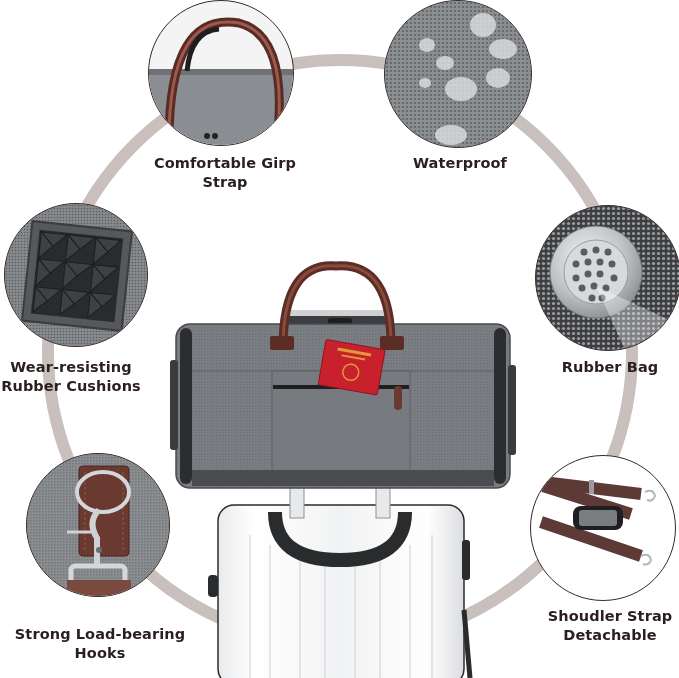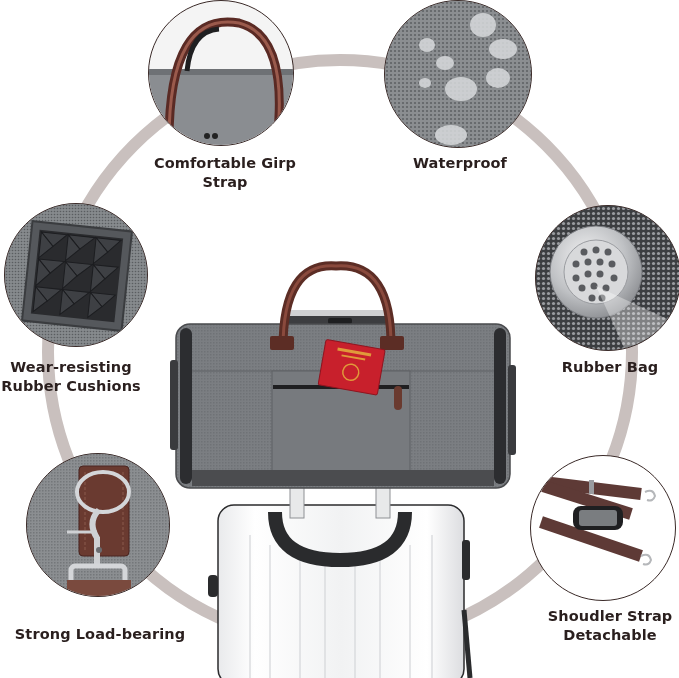--- a/index.html
+++ b/index.html
@@ -223,20 +223,21 @@
       <ellipse cx="76" cy="38" rx="26" ry="20" fill="none" stroke="#d4d6d9" stroke-width="4"></ellipse>
       <path d="M72 56 Q60 68 70 84 L70 112" fill="none" stroke="#cfd1d4" stroke-width="6"></path>
       <path d="M40 78 L70 78" stroke="#cfd1d4" stroke-width="3"></path>
       <circle cx="72" cy="96" r="3" fill="#6a6c70"></circle>
       <rect x="44" y="112" width="54" height="30" rx="4" fill="none" stroke="#d4d6d9" stroke-width="5"></rect>
       <rect x="40" y="126" width="64" height="18" fill="#7a4a3e"></rect>
     </svg>
   </div>
   <div class="label" style="left:2px; top:577px; width:196px;margin-top:48px;">
     <span>Strong Load-bearing</span>
+    <span>Hooks</span>
   </div>
 
   <div class="feature-circle" style="left:530px; top:455px; width:146px; height:146px; background:#ffffff;">
     <svg width="146" height="146">
       <path d="M12 26 L110 38" stroke="#5e3a36" stroke-width="12"></path>
       <rect x="58" y="24" width="5" height="14" fill="#9a9ca0"></rect>
       <path d="M12 30 L100 58" stroke="#5e3a36" stroke-width="12"></path>
       <path d="M10 66 L110 100" stroke="#5e3a36" stroke-width="12"></path>
       <rect x="42" y="50" width="50" height="24" rx="8" fill="#1f1f21"></rect>
       <rect x="48" y="54" width="38" height="16" rx="3" fill="#7a7d80"></rect>

